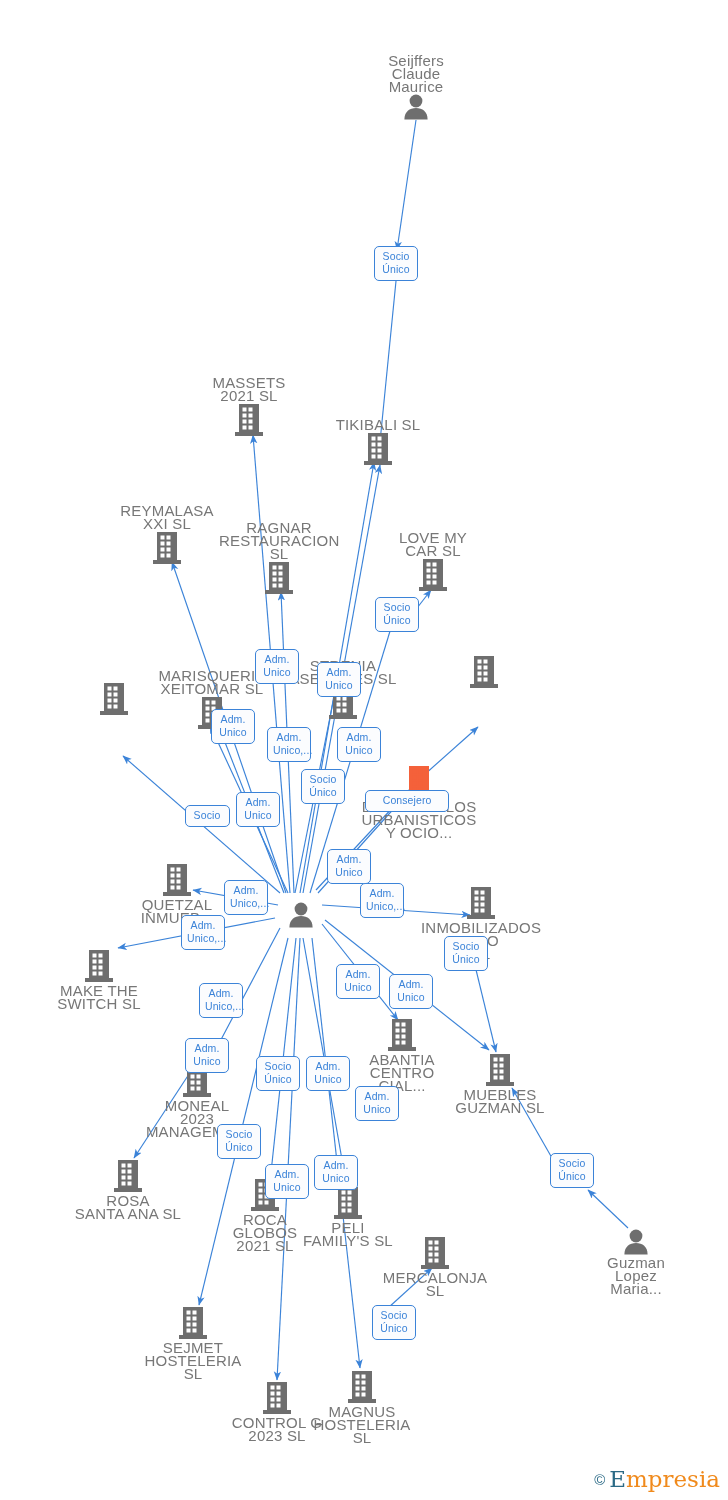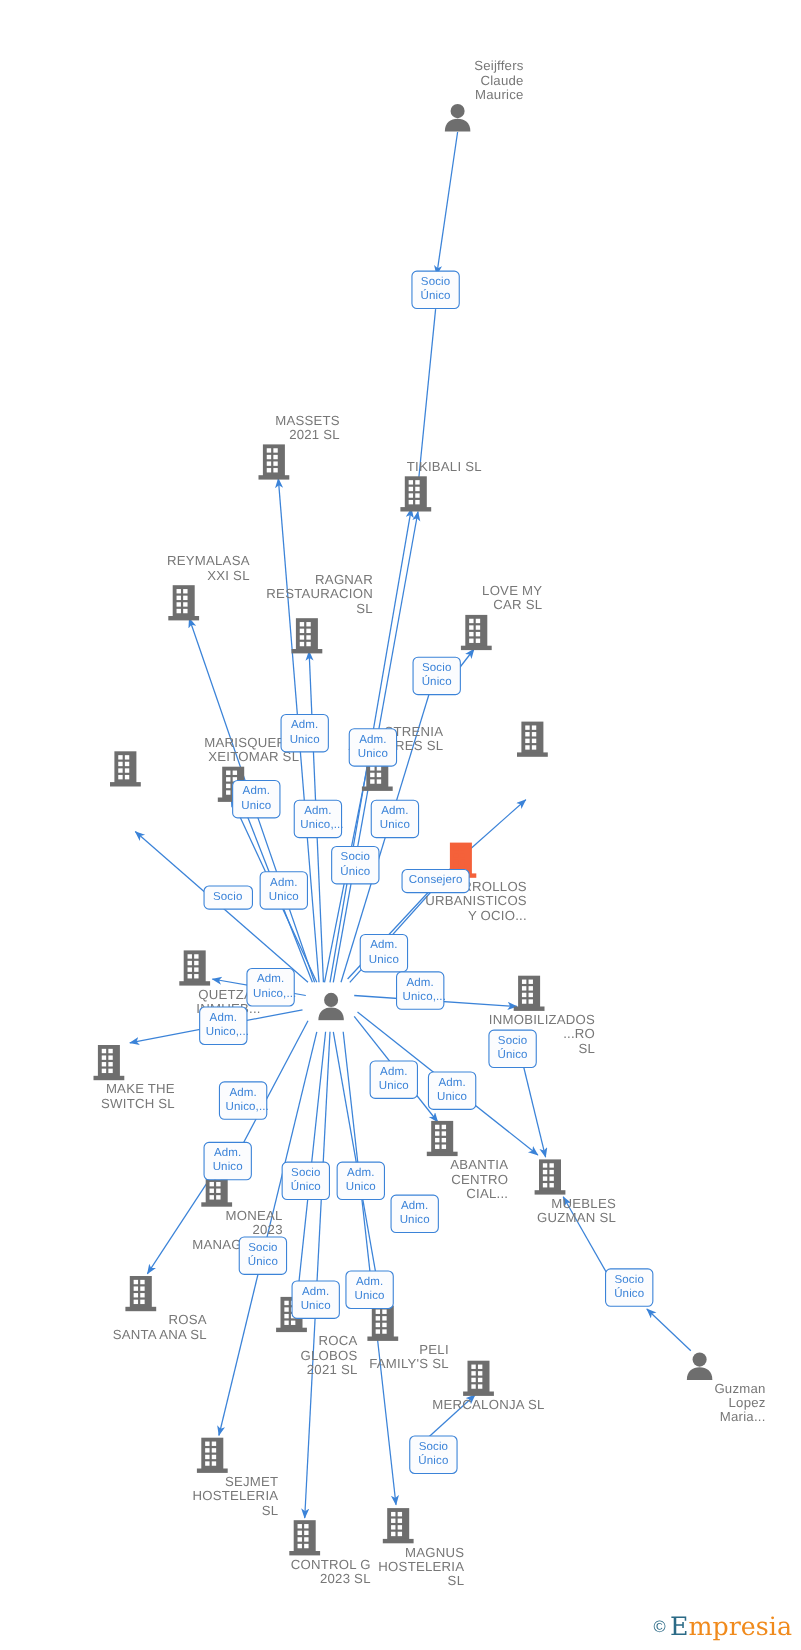--- a/index.html
+++ b/index.html
@@ -14,23 +14,23 @@
   #canvas{
     position:absolute;left:0;top:0;width:728px;height:1500px;
   }
   svg.edges{position:absolute;left:0;top:0;width:728px;height:1500px;}
 
   
   .node{
     position:absolute;
     width:120px;
     margin-left:-60px;
-    text-align:right;
+    text-align:center;
     color:#777777;
-    font-size:12px;
+    font-size:15px;
     line-height:13px;
     letter-spacing:.2px;
   }
   .node .glyph{
     display:block;
     margin:0 auto;
     color:#6e6e6e;
   }
   .node .glyph svg{display:block;margin:0 auto;}
   .node.company-hl .glyph svg path,
@@ -630,21 +630,21 @@
       <div class="rel" style="width: 44px; left: 317px; top: 661.5px;">Adm.
 Unico</div>
       <div class="rel" style="width: 44px; left: 211px; top: 708.5px;">Adm.
 Unico</div>
       <div class="rel" style="width: 44px; left: 267px; top: 726.5px;">Adm.
 Unico,...</div>
       <div class="rel" style="width: 44px; left: 337px; top: 726.5px;">Adm.
 Unico</div>
       <div class="rel" style="width: 44px; left: 301px; top: 768.5px;">Socio
 Único</div>
-      <div class="rel" style="width: 62px; left: 365.1px; top: 790px;">Consejero</div>
+      <div class="rel" style="width: 84px; left: 365.1px; top: 790px;">Consejero</div>
       <div class="rel" style="width: 45px; left: 184.5px; top: 805px;">Socio</div>
       <div class="rel" style="width: 44px; left: 236px; top: 791.5px;">Adm.
 Unico</div>
       <div class="rel" style="width: 44px; left: 327px; top: 848.5px;">Adm.
 Unico</div>
       <div class="rel" style="width: 44px; left: 224px; top: 879.5px;">Adm.
 Unico,...</div>
       <div class="rel" style="width: 44px; left: 360px; top: 882.5px;">Adm.
 Unico,...</div>
       <div class="rel" style="width: 44px; left: 181px; top: 914.5px;">Adm.

